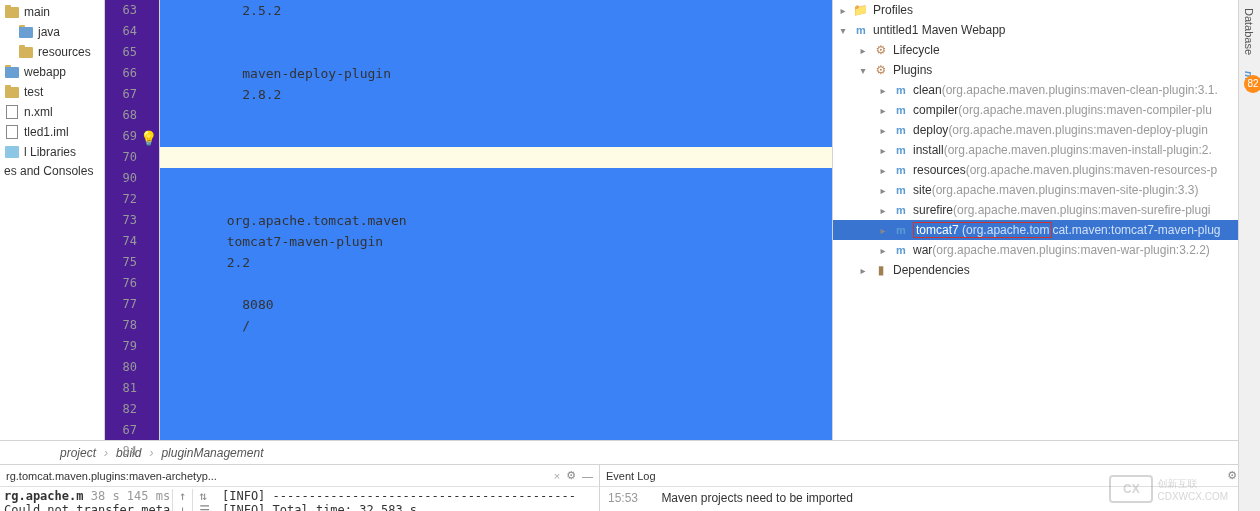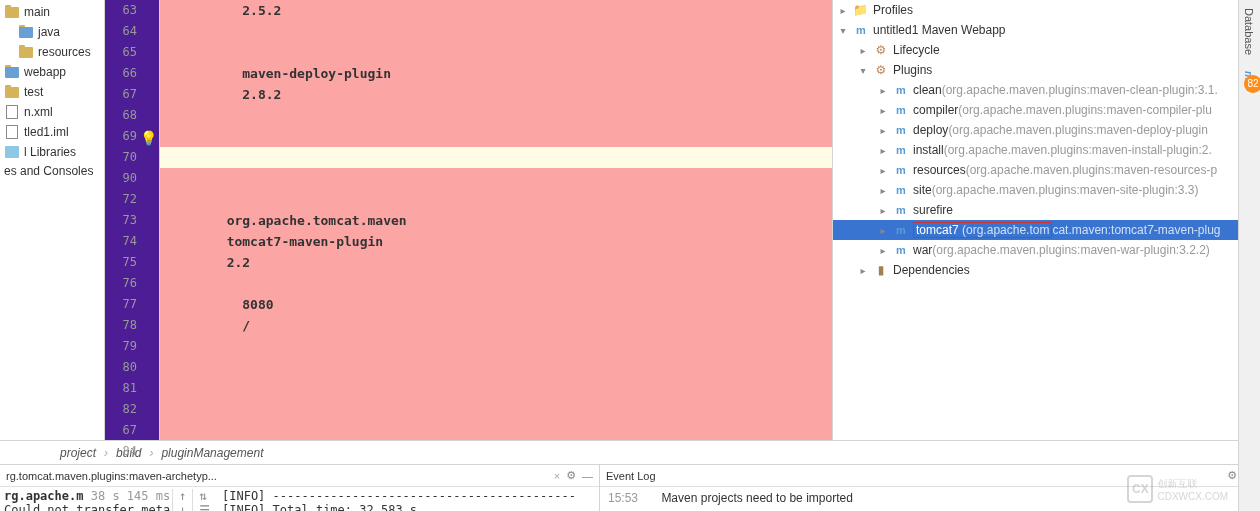--- a/index.html
+++ b/index.html
@@ -12,21 +12,21 @@
 .folder-icon::before { content: ""; position: absolute; top: -2px; left: 0; width: 6px; height: 2px; background: #d4b35a; border-radius: 1px 1px 0 0; }
 .file-icon { width: 12px; height: 14px; background: #fff; border: 1px solid #888; position: relative; }
 .lib-icon { width: 14px; height: 12px; background: #8ec6e6; border-radius: 1px; }
 
 .editor-area { flex: 1; display: flex; position: relative; }
 .gutter { width: 55px; background: #4c1d95; border-right: 1px solid #d4d4d4; text-align: right; padding-right: 22px; color: #999; font-family: Consolas, monospace; font-size: 12px; line-height: 21px; position: relative; }
 .gutter .ln { height: 21px; }
 .fold-col { position: absolute; right: 0; top: 0; width: 18px; height: 100%; }
 .bulb { position: absolute; left: 35px; color: #e6b800; font-size: 14px; }
 
-.code { flex: 1; font-family: Consolas, monospace; font-size: 13px; line-height: 21px; white-space: pre; position: relative; background: #fca5a5; font-weight: bold; }
+.code { flex: 1; font-family: Consolas, monospace; font-size: 13px; line-height: 21px; white-space: pre; position: relative; background: #3b82f6; }
 .code .line { height: 21px; padding-left: 4px; }
 .code .hl { background: #fffce6; }
 .code .sel { background: #a6c8e6; }
 .tag { color: #000080; }
 .cmt { color: #808080; font-style: italic; }
 
 .right-panel { width: 428px; border-left: 1px solid #d4d4d4; overflow: hidden; }
 .tree-row { display: flex; align-items: center; padding: 2px 4px; white-space: nowrap; }
 .tree-row.selected { background: #3874d0; color: #fff; }
 .tree-row.selected .gray { color: #d0e0f8; }
@@ -50,21 +50,21 @@
 .panel-header .title { flex: 1; overflow: hidden; text-overflow: ellipsis; }
 .panel-header .btn { margin-left: 6px; color: #888; cursor: pointer; }
 .console-body { display: flex; font-family: Consolas, monospace; font-size: 12px; padding: 2px 4px; }
 .console-left { width: 168px; }
 .bold { font-weight: bold; }
 .bottom-right { width: 660px; }
 .event-body { padding: 4px 8px; font-size: 12px; }
 .event-body .time { color: #999; margin-right: 20px; }
 
 .watermark { position: absolute; right: 32px; bottom: 8px; opacity: 0.35; font-size: 10px; color: #888; display: flex; align-items: center; }
-.watermark .logo { width: 26px; height: 28px; border: 2px solid #888; border-radius: 4px; margin-right: 4px; display: flex; align-items: center; justify-content: center; font-weight: bold; font-size: 12px; }
+.watermark .logo { width: 44px; height: 28px; border: 2px solid #888; border-radius: 4px; margin-right: 4px; display: flex; align-items: center; justify-content: center; font-weight: bold; font-size: 12px; }
 </style>
 </head>
 <body>
 
 <div class="main">
 
   <div class="left-panel">
     <div class="item">
         <span class="icon">
           <span class="folder-icon"></span>
@@ -203,20 +203,21 @@
         <div class="tree-row" style="padding-left: 44px;">
           <span class="chev">▸</span>
           <span class="tree-icon m-icon">m</span>
           <span>site</span> 
           <span class="gray">(org.apache.maven.plugins:maven-site-plugin:3.3)</span>
         </div>
         <div class="tree-row" style="padding-left: 44px;">
           <span class="chev">▸</span>
           <span class="tree-icon m-icon">m</span>
           <span>surefire</span> 
+          <span class="gray">(org.apache.maven.plugins:maven-surefire-plugi</span>
         </div>
         <div class="tree-row selected" style="padding-left: 44px;">
           <span class="chev">▸</span>
           <span class="tree-icon m-icon">m</span>
           <span class="hl-box"><span>tomcat7</span> <span class="gray">(org.apache.tom</span></span>
           <span class="gray">cat.maven:tomcat7-maven-plug</span>
         </div>
         <div class="tree-row" style="padding-left: 44px;">
           <span class="chev">▸</span>
           <span class="tree-icon m-icon">m</span>

